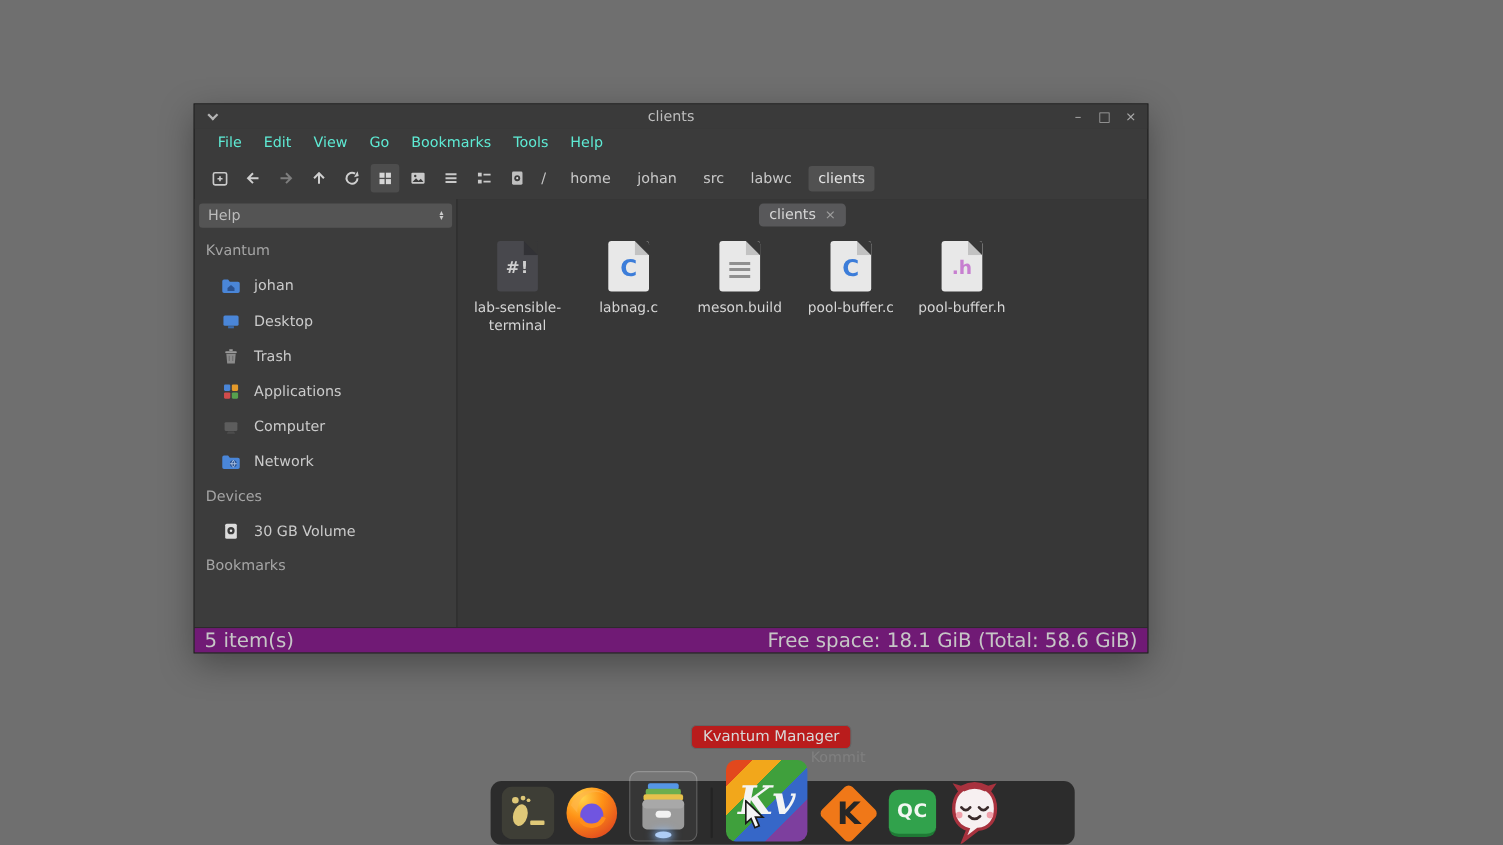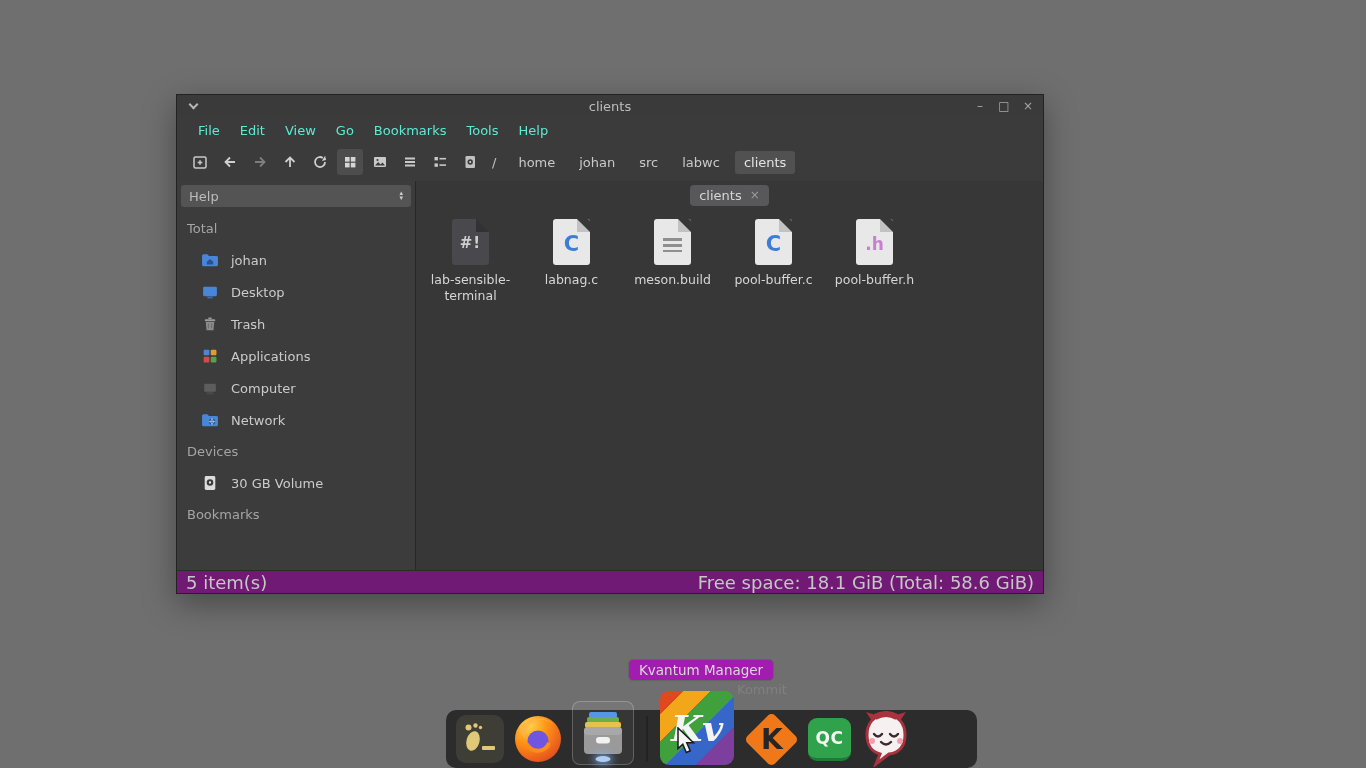--- a/index.html
+++ b/index.html
@@ -126,21 +126,21 @@
   .kodi span { transform:rotate(-45deg); font-size:28px; font-weight:800; color:#262626; }
 
   .qc {
     width:43px; height:43px; background:#31a24c; border-radius:9px;
     border-bottom:3px solid #1f7a35; display:flex; align-items:center; justify-content:center;
   }
   .qc span { color:#f2f7f2; font-weight:bold; font-size:17px; letter-spacing:.5px; }
 
   
   .tooltip {
-    position:absolute; left:628px; top:659px; background:#a21caf;
+    position:absolute; left:628px; top:659px; background:#b91c1c;
     border:1px solid #646464; border-radius:5px; padding:2px 10px;
     font-size:13.5px; color:#d9d9d9;
   }
   .ghost-tip { position:absolute; left:737px; top:682px; font-size:13px; color:rgba(215,215,215,.16); }
   .cursor { position:absolute; left:676px; top:727px; z-index:10; }
 
   .icon16 { width:16px; height:16px; }
 </style>
 </head>
 <body>
@@ -245,21 +245,21 @@
   <div class="main">
     <div class="sidebar">
       <div class="combo">
         <span>Help</span>
         <span class="combo-arrows">
             <span>▴</span>
             <span>▾</span>
           </span>
       </div>
 
-      <div class="side-header">Total</div>
+      <div class="side-header">Kvantum</div>
 
       <div class="side-item">
         <svg width="18" height="16" viewBox="0 0 17 15">
           <path d="M1 3.5Q1 2 2.5 2H6l1.5 1.8h7Q16 3.8 16 5.2V12q0 1.5-1.5 1.5h-12Q1 13.5 1 12Z" fill="#4a86d8"></path>
           <path d="M5.5 9.2L8.5 6.6l3 2.6v2.6h-6z" fill="#2b528f"></path>
         </svg>
         <span>johan</span>
       </div>
       <div class="side-item">
         <svg width="18" height="16" viewBox="0 0 17 15">

